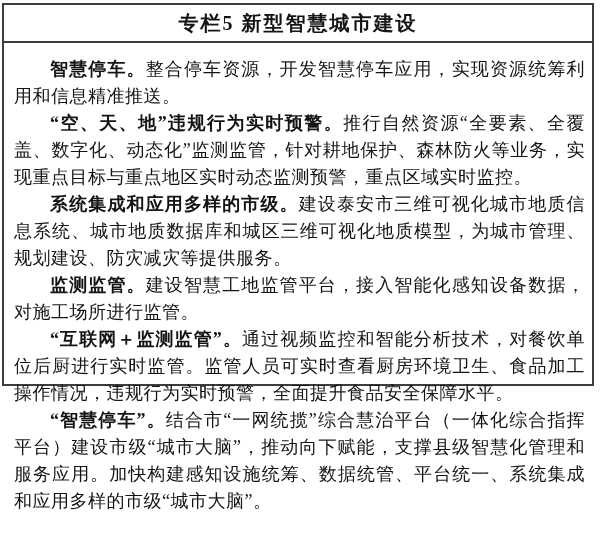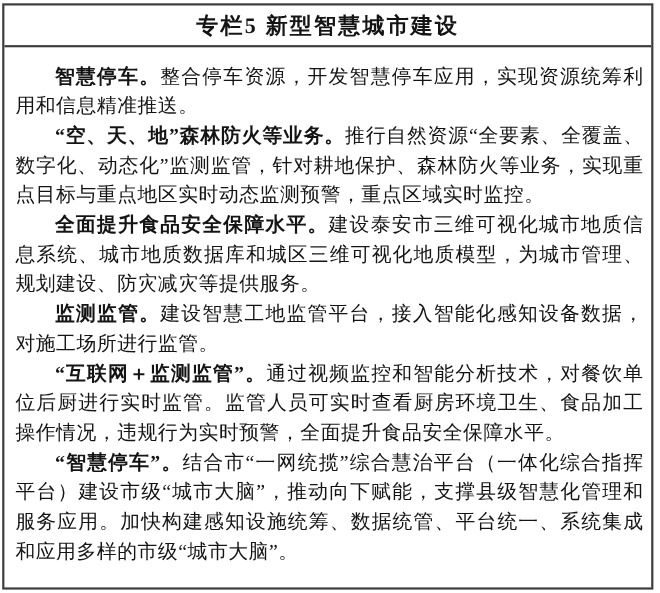--- a/index.html
+++ b/index.html
@@ -12,21 +12,21 @@
     background: #ffffff;
     position: relative;
     font-family: "Liberation Serif", "DejaVu Serif", serif;
     color: #141414;
   }
   .frame {
     position: absolute;
     left: 2px;
     top: 3px;
     width: 592px;
-    height: 533px;
+    height: 383px;
     box-sizing: border-box;
     border: 2px solid #3d3d3d;
     background: #ffffff;
   }
   .title-row {
     height: 38px;
     box-sizing: border-box;
     border-bottom: 2px solid #3d3d3d;
     display: flex;
     align-items: center;
@@ -58,24 +58,24 @@
 
 <div class="frame">
   <div class="title-row">
     <span>专栏5 新型智慧城市建设</span>
   </div>
   <div class="body-area">
     <p>
       <span class="lead">智慧停车。</span><span>整合停车资源，开发智慧停车应用，实现资源统筹利用和信息精准推送。</span>
     </p>
     <p>
-      <span class="lead">“空、天、地”森林防火等业务。</span><span>推行自然资源“全要素、全覆盖、数字化、动态化”监测监管，针对耕地保护、森林防火等业务，实现重点目标与重点地区实时动态监测预警，重点区域实时监控。</span>
+      <span class="lead">“空、天、地”违规行为实时预警。</span><span>推行自然资源“全要素、全覆盖、数字化、动态化”监测监管，针对耕地保护、森林防火等业务，实现重点目标与重点地区实时动态监测预警，重点区域实时监控。</span>
     </p>
     <p>
-      <span class="lead">全面提升食品安全保障水平。</span><span>建设泰安市三维可视化城市地质信息系统、城市地质数据库和城区三维可视化地质模型，为城市管理、规划建设、防灾减灾等提供服务。</span>
+      <span class="lead">系统集成和应用多样的市级。</span><span>建设泰安市三维可视化城市地质信息系统、城市地质数据库和城区三维可视化地质模型，为城市管理、规划建设、防灾减灾等提供服务。</span>
     </p>
     <p>
       <span class="lead">监测监管。</span><span>建设智慧工地监管平台，接入智能化感知设备数据，对施工场所进行监管。</span>
     </p>
     <p>
       <span class="lead">“互联网＋监测监管”。</span><span>通过视频监控和智能分析技术，对餐饮单位后厨进行实时监管。监管人员可实时查看厨房环境卫生、食品加工操作情况，违规行为实时预警，全面提升食品安全保障水平。</span>
     </p>
     <p>
       <span class="lead">“智慧停车”。</span><span>结合市“一网统揽”综合慧治平台（一体化综合指挥平台）建设市级“城市大脑”，推动向下赋能，支撑县级智慧化管理和服务应用。加快构建感知设施统筹、数据统管、平台统一、系统集成和应用多样的市级“城市大脑”。</span>
     </p>

